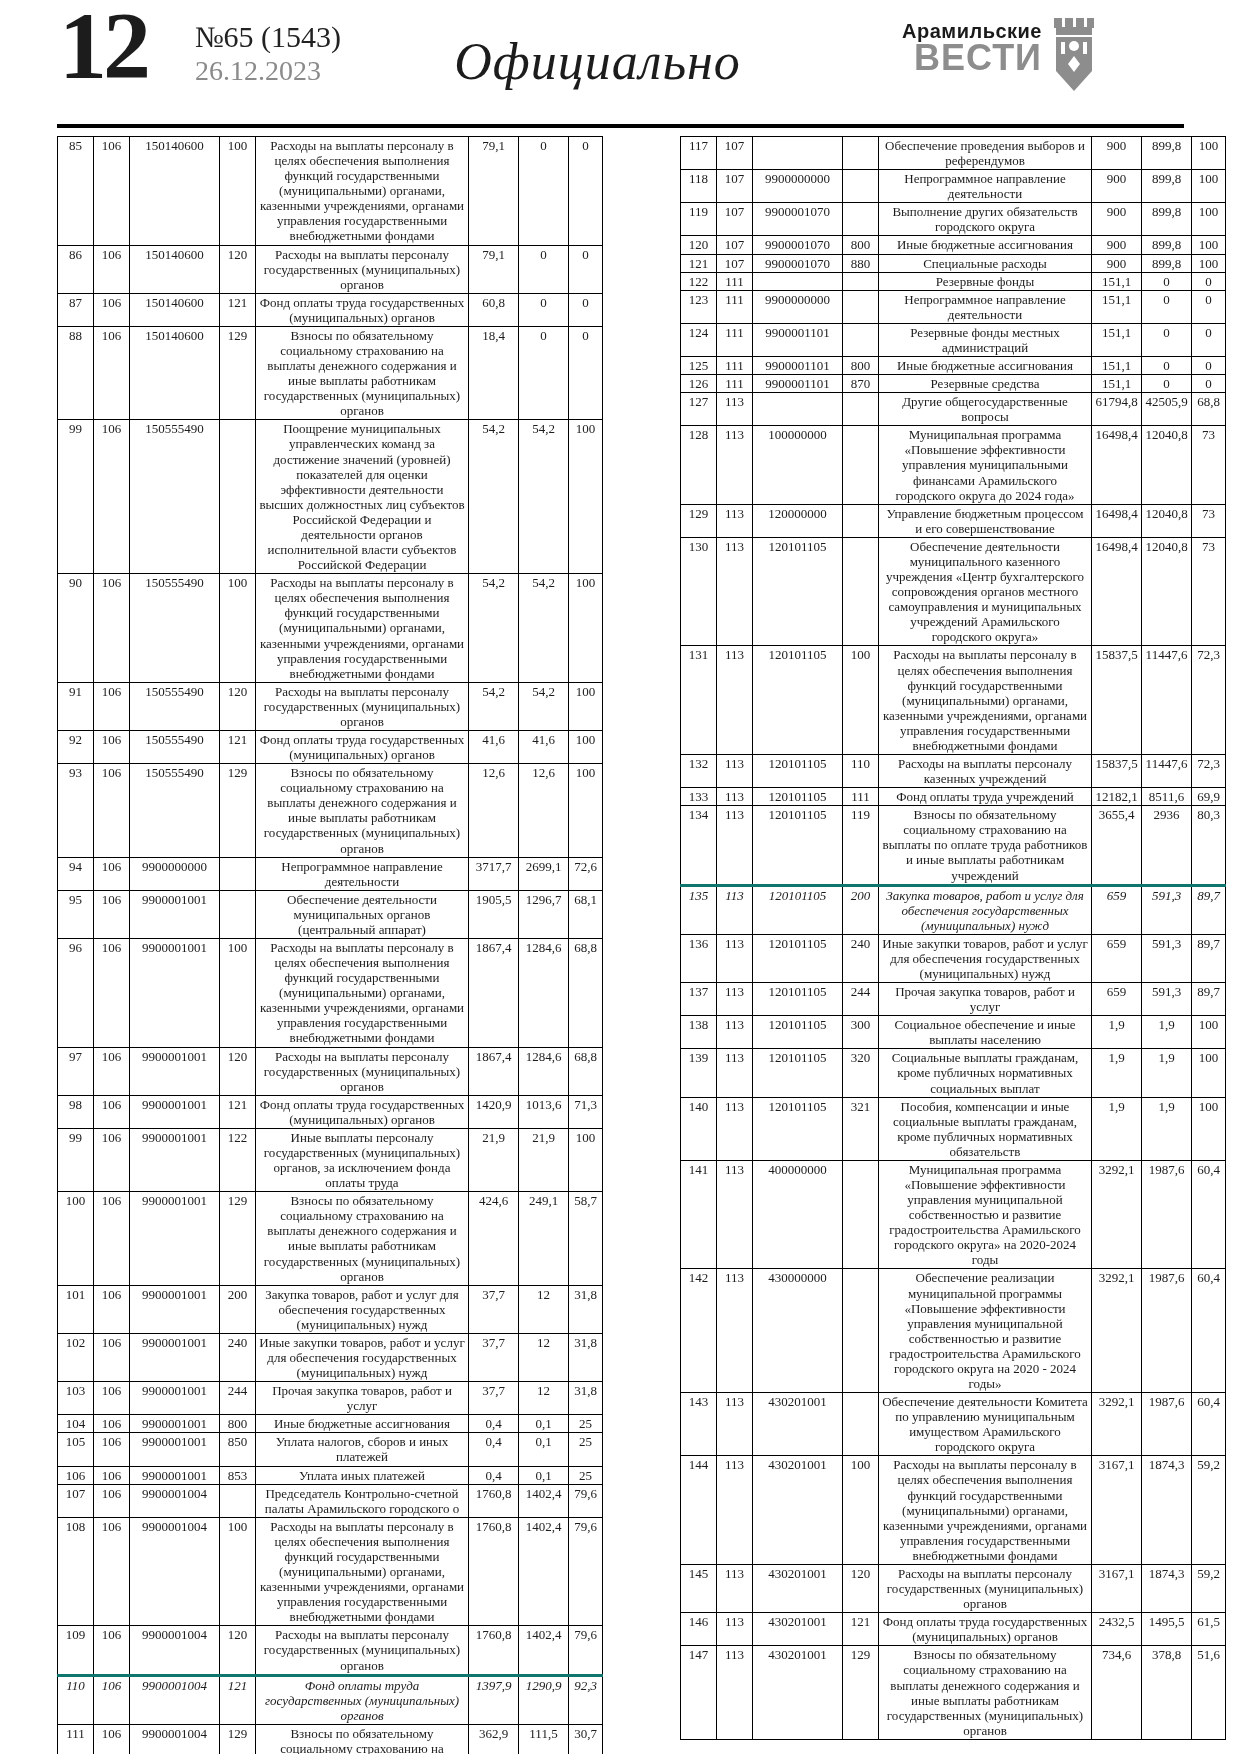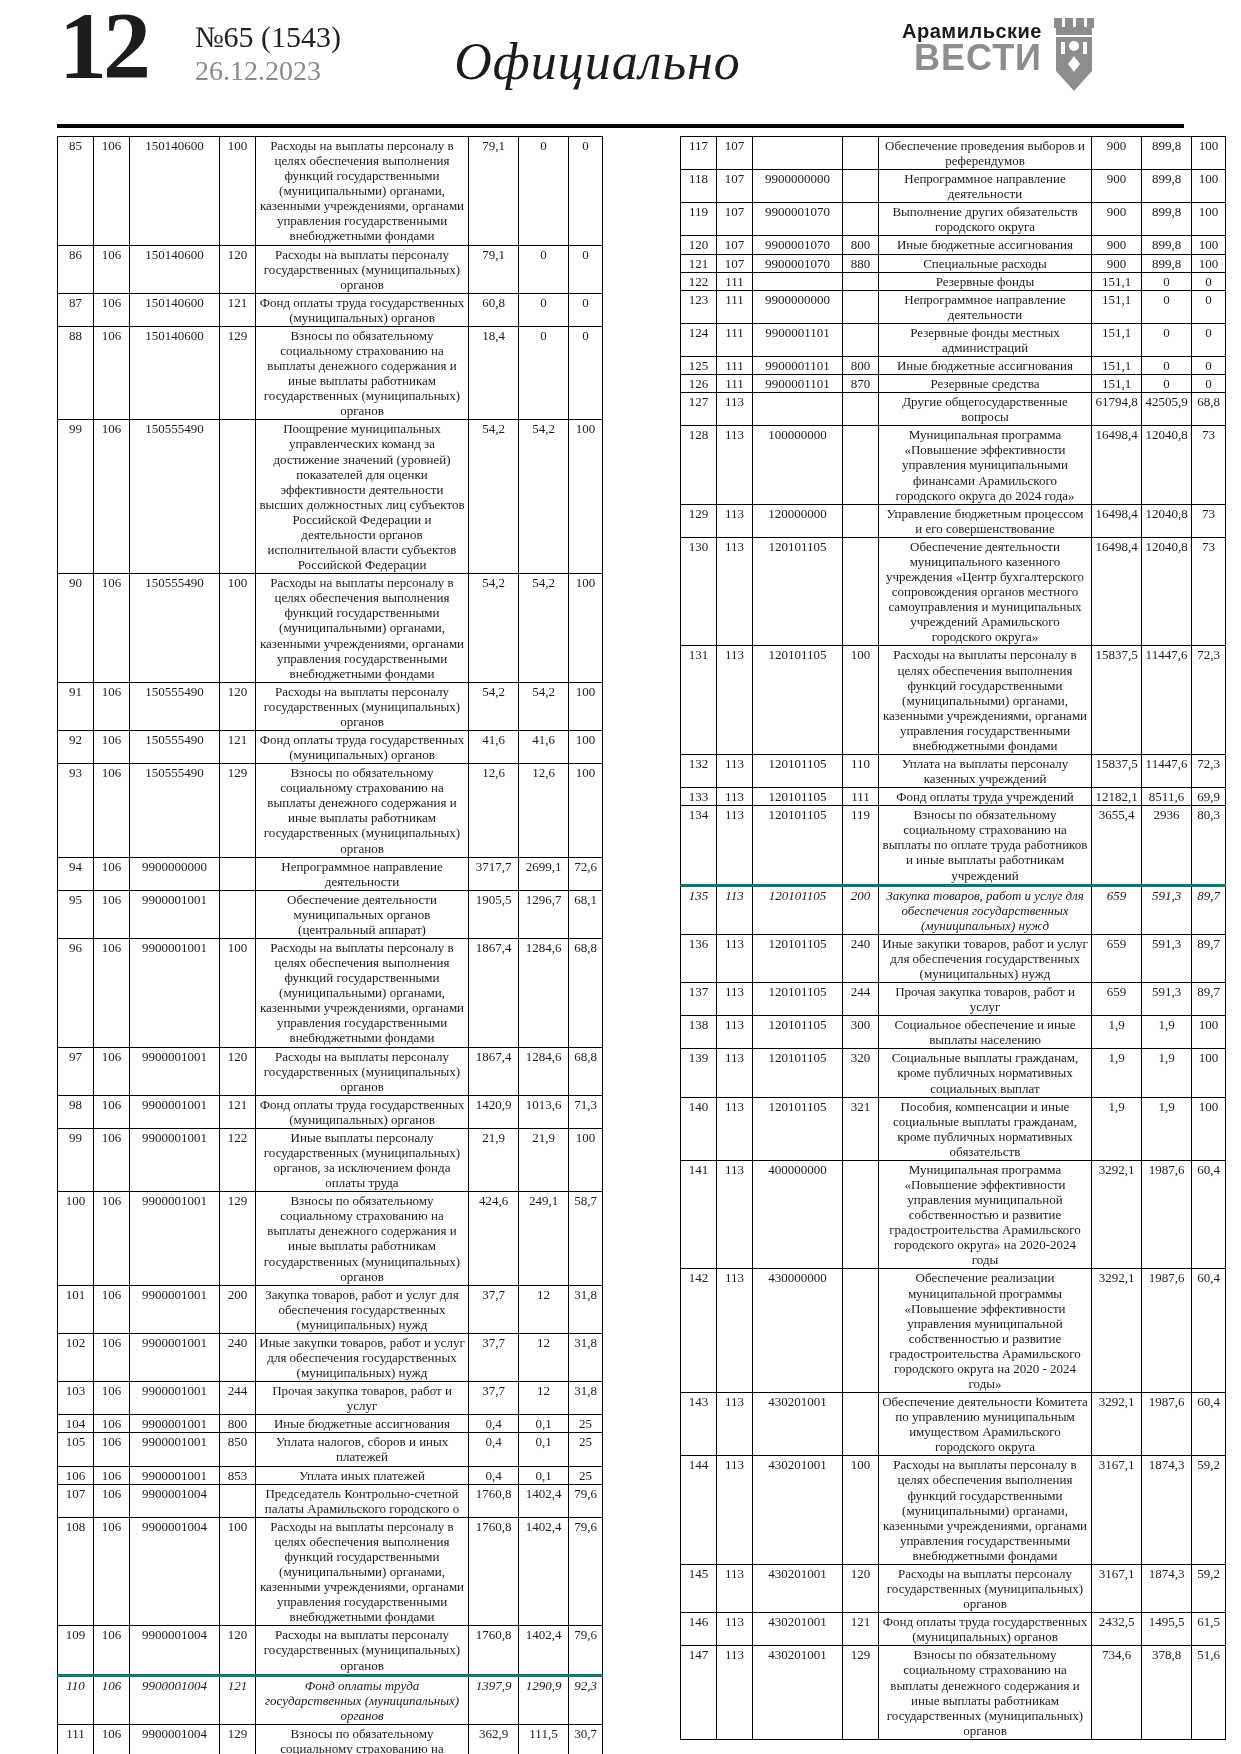--- a/index.html
+++ b/index.html
@@ -504,21 +504,21 @@
             <td class="c4">Расходы на выплаты персоналу в целях обеспечения выполнения функций государственными (муниципальными) органами, казенными учреждениями, органами управления государственными внебюджетными фондами</td>
             <td class="c5">15837,5</td>
             <td class="c6">11447,6</td>
             <td class="c7">72,3</td>
           </tr>
           <tr>
             <td class="c0">132</td>
             <td class="c1">113</td>
             <td class="c2">120101105</td>
             <td class="c3">110</td>
-            <td class="c4">Уплата на выплаты персоналу казенных учреждений</td>
+            <td class="c4">Расходы на выплаты персоналу казенных учреждений</td>
             <td class="c5">15837,5</td>
             <td class="c6">11447,6</td>
             <td class="c7">72,3</td>
           </tr>
           <tr>
             <td class="c0">133</td>
             <td class="c1">113</td>
             <td class="c2">120101105</td>
             <td class="c3">111</td>
             <td class="c4">Фонд оплаты труда учреждений</td>

